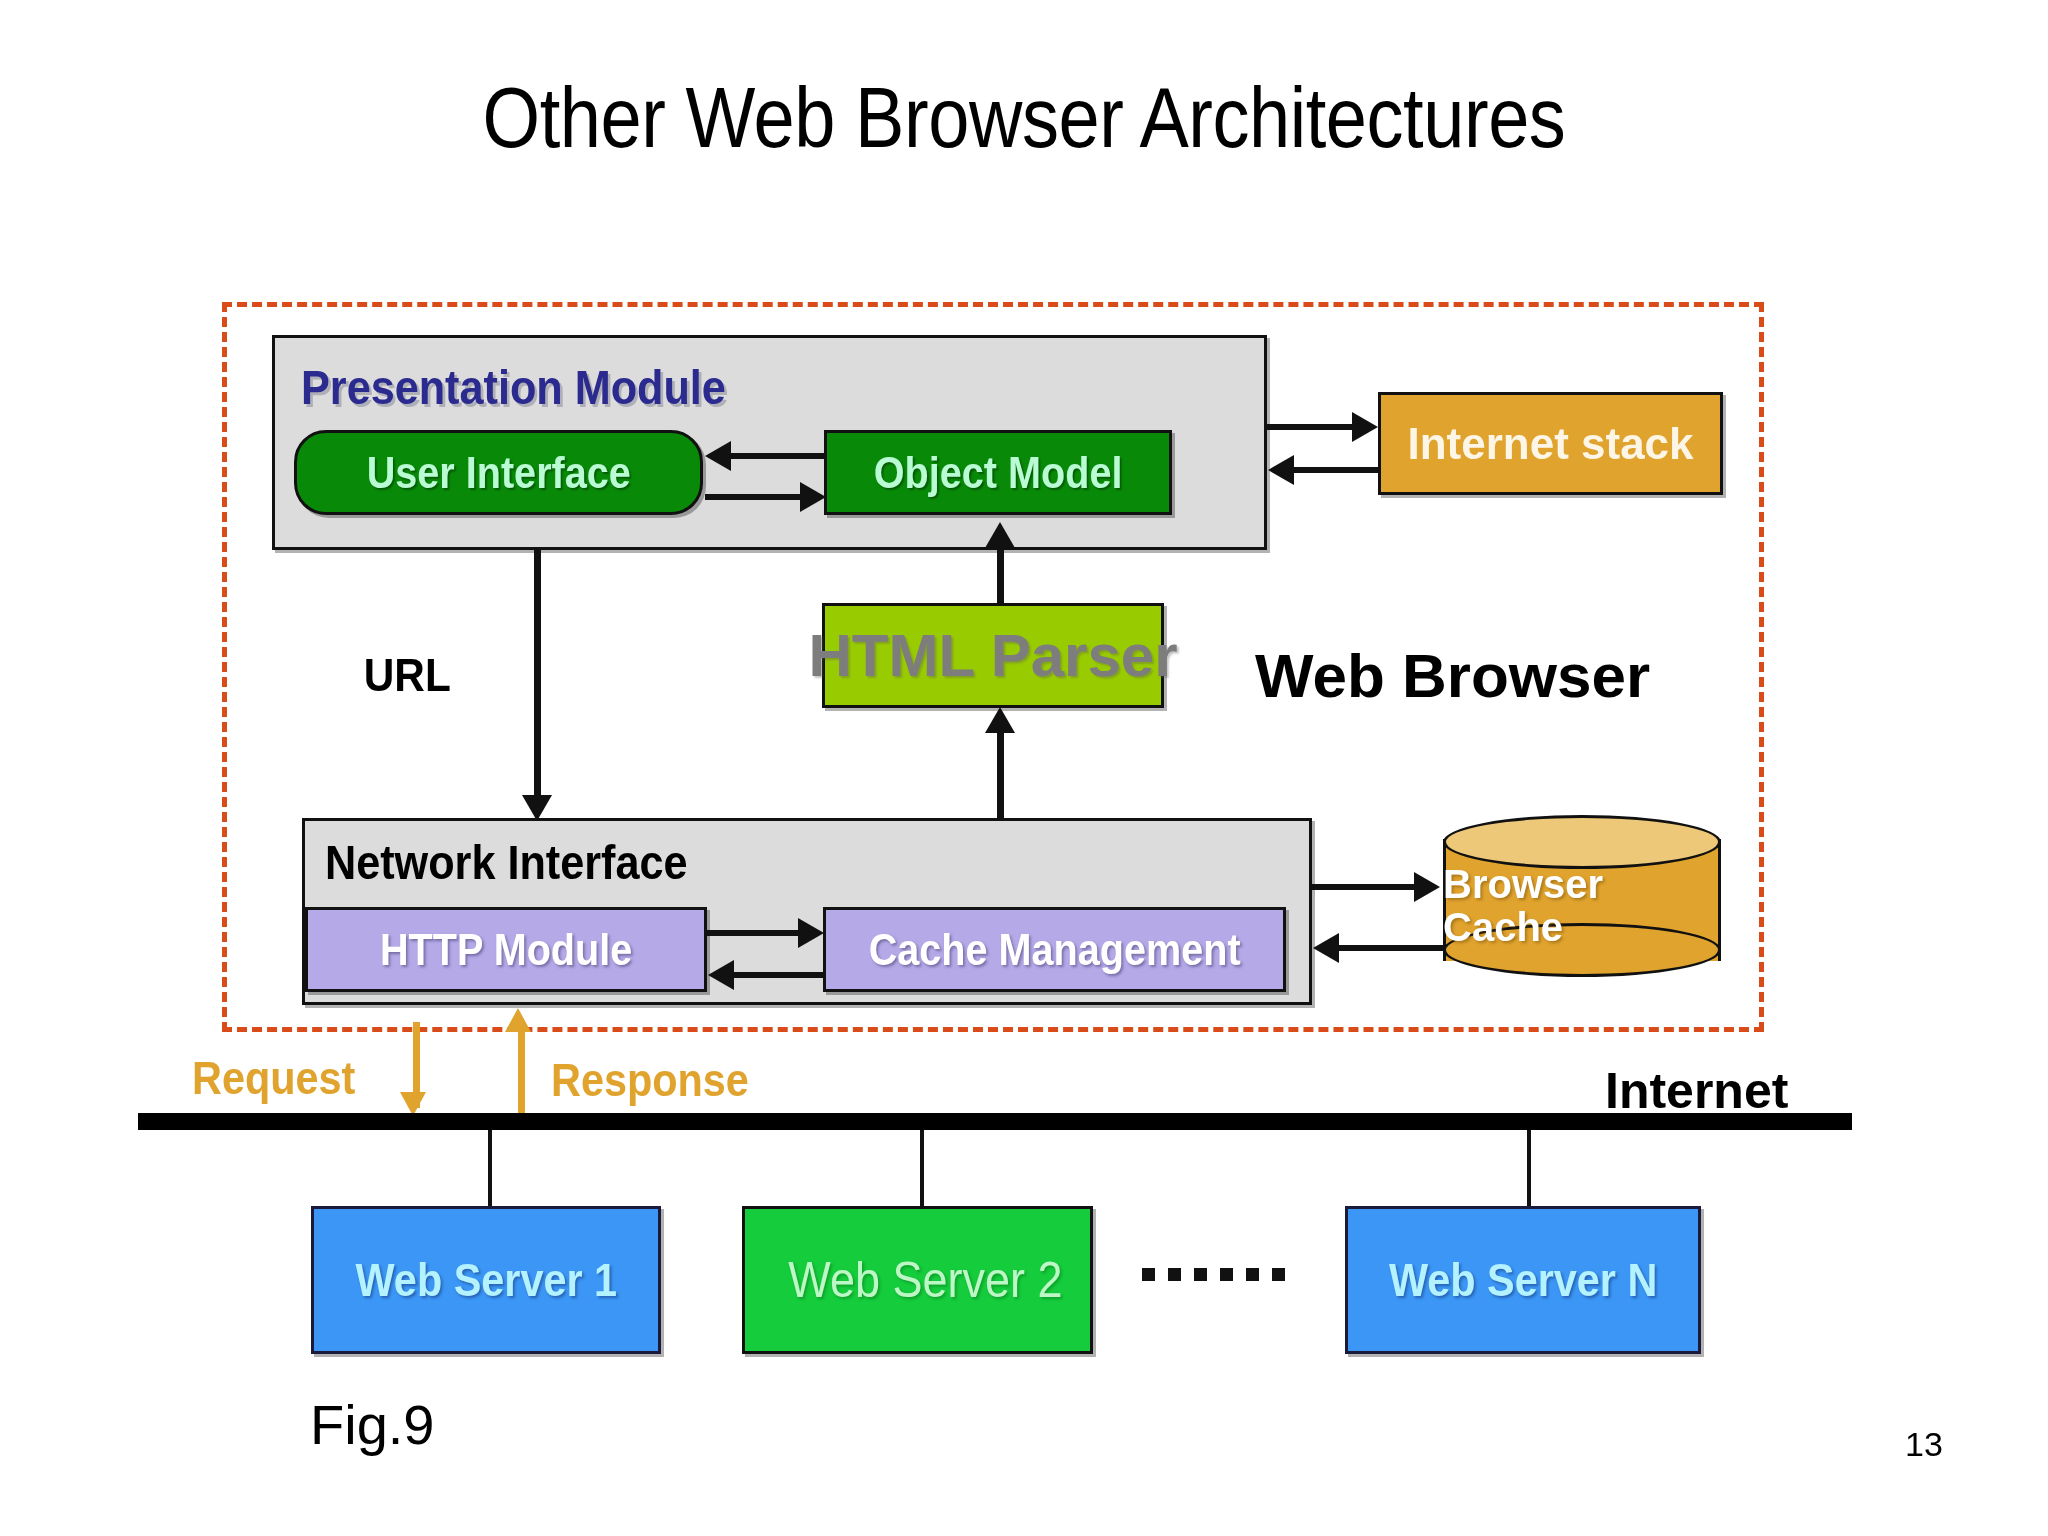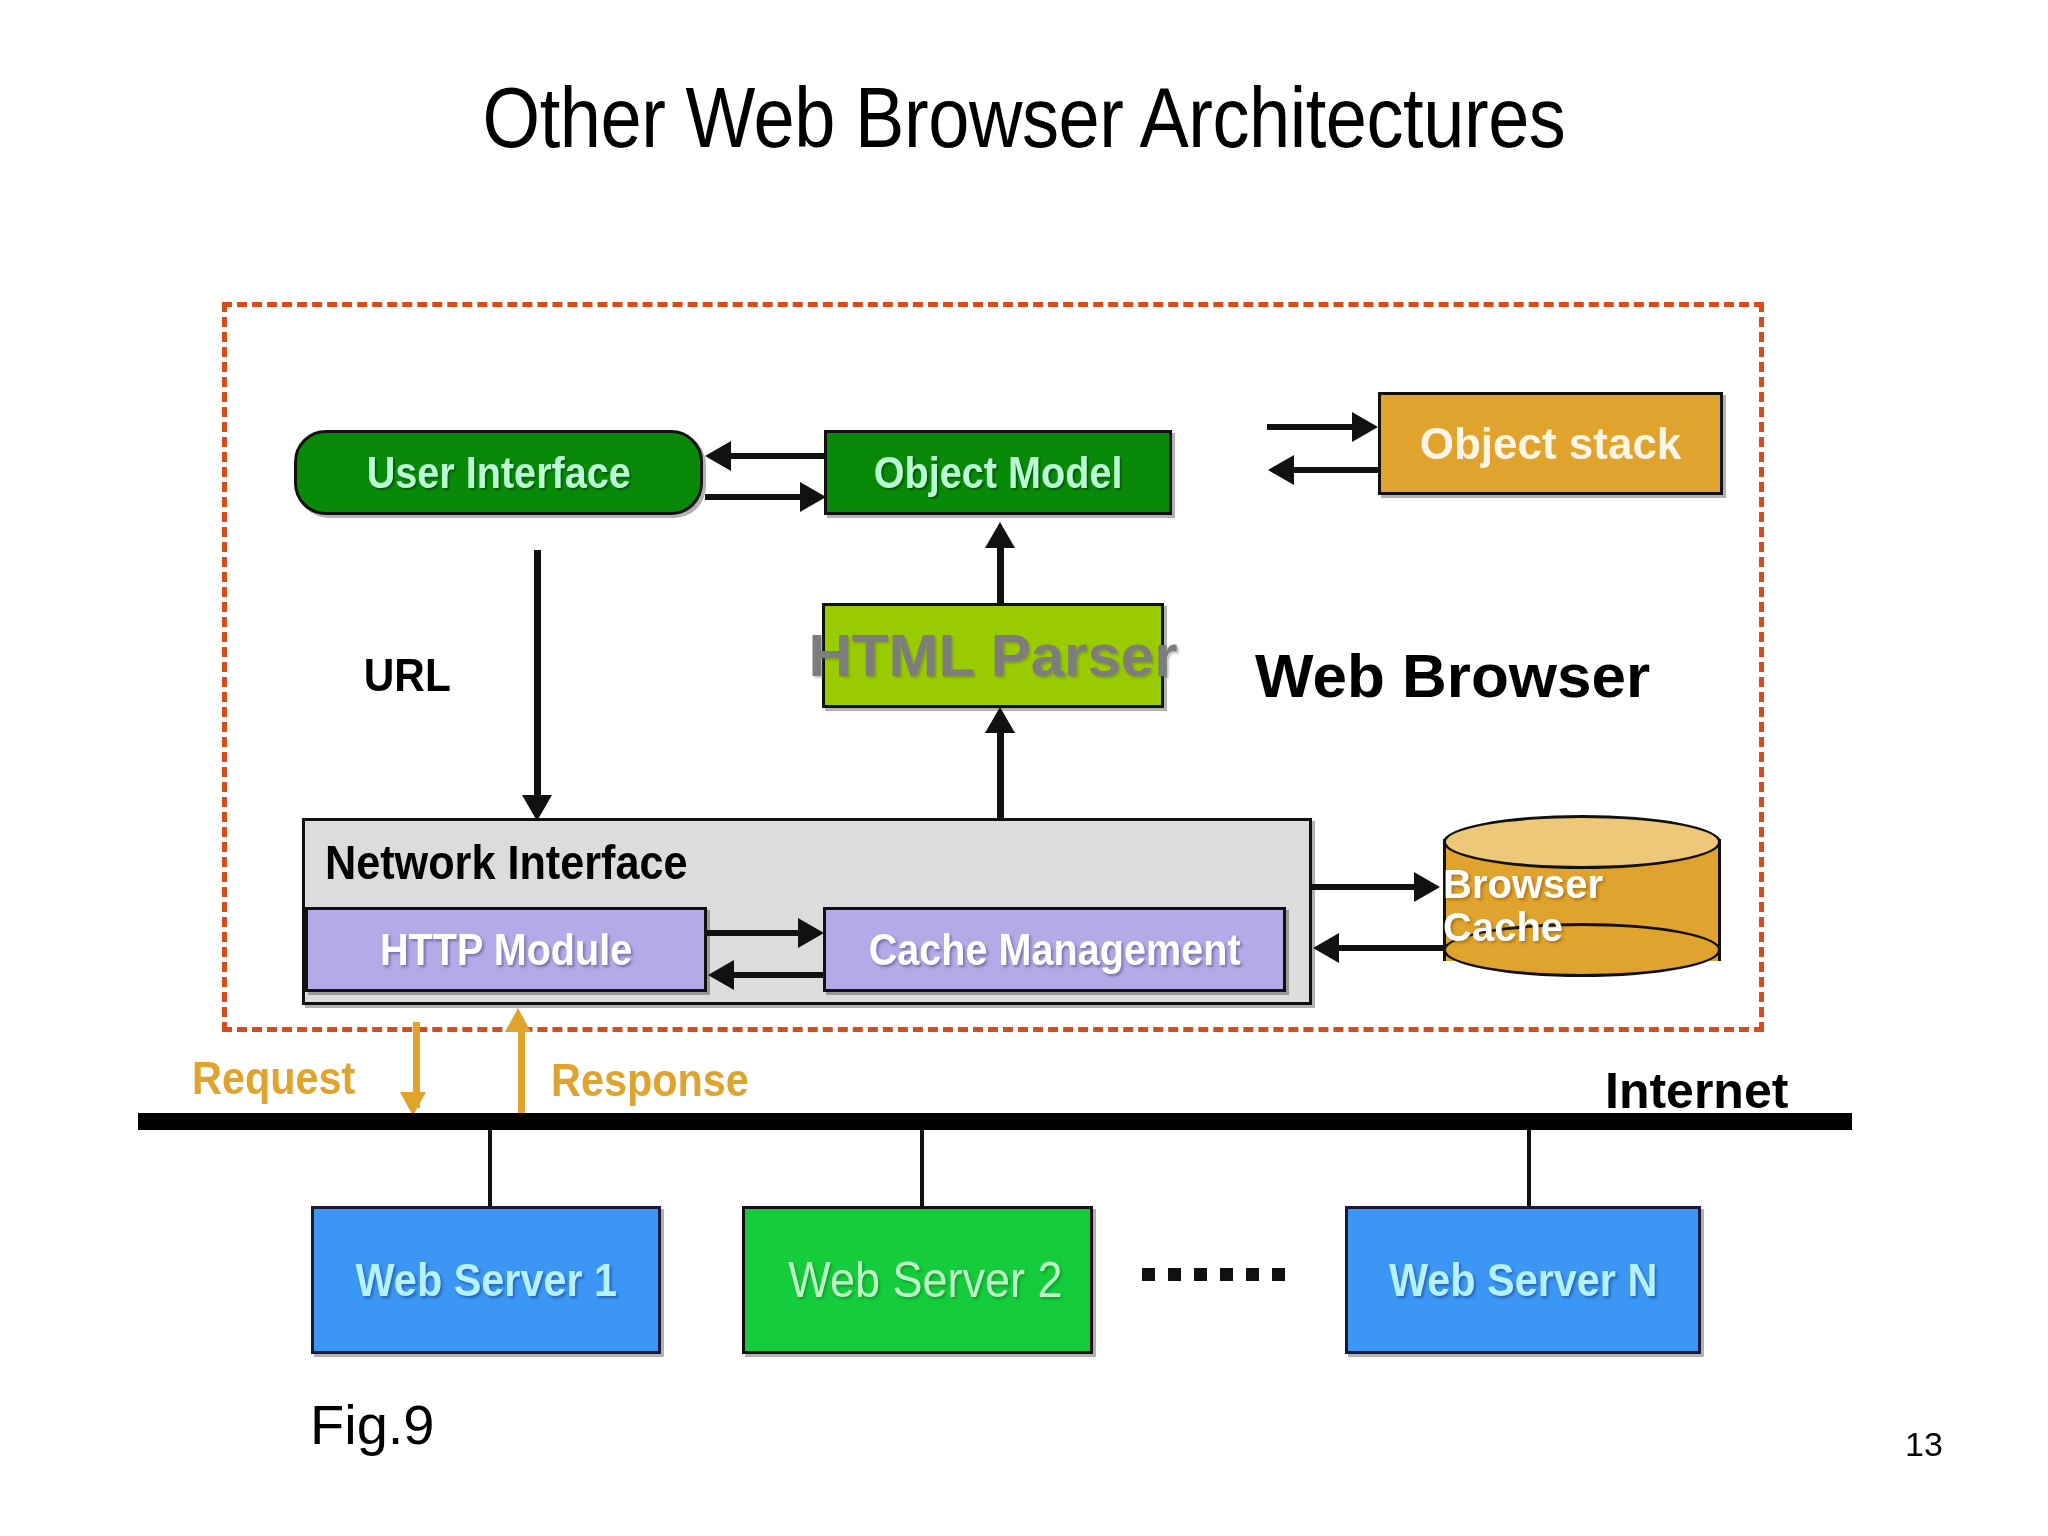--- a/index.html
+++ b/index.html
@@ -232,37 +232,40 @@
 </style>
 </head>
 <body>
 
 <div id="slide">
 
   <div class="slide-title">Other Web Browser Architectures</div>
 
   <div class="browser-boundary"></div>
 
+  <div class="panel" style="left:272px; top:335px; width:995px; height:215px;">
+    <div class="panel-title presentation">Presentation Module</div>
+  </div>
 
   <div class="box green" style="left:294px; top:430px; width:409px; height:85px;border-radius:32px;">
     <span>User Interface</span>
   </div>
 
   <div class="box green" style="left:824px; top:430px; width:348px; height:85px;">
     <span>Object Model</span>
   </div>
 
   <div class="ln h" style="left:727px; top:453px; width:98px;"></div>
   <div class="arrow-head ah-left" style="left:705px; top:441px;"></div>
 
   <div class="ln h" style="left:705px; top:494px; width:98px;"></div>
   <div class="arrow-head ah-right" style="left:800px; top:482px;"></div>
 
   <div class="box amber" style="left:1378px; top:392px; width:345px; height:103px;">
-    <span>Object stack</span>
+    <span>Internet stack</span>
   </div>
 
   <div class="ln h" style="left:1267px; top:424px; width:90px;"></div>
   <div class="arrow-head ah-right" style="left:1352px; top:412px;"></div>
 
   <div class="ln h" style="left:1290px; top:467px; width:90px;"></div>
   <div class="arrow-head ah-left" style="left:1268px; top:455px;"></div>
 
   <div class="box lime" style="left:822px; top:603px; width:342px; height:105px;">
     <span>HTML Parser</span>

